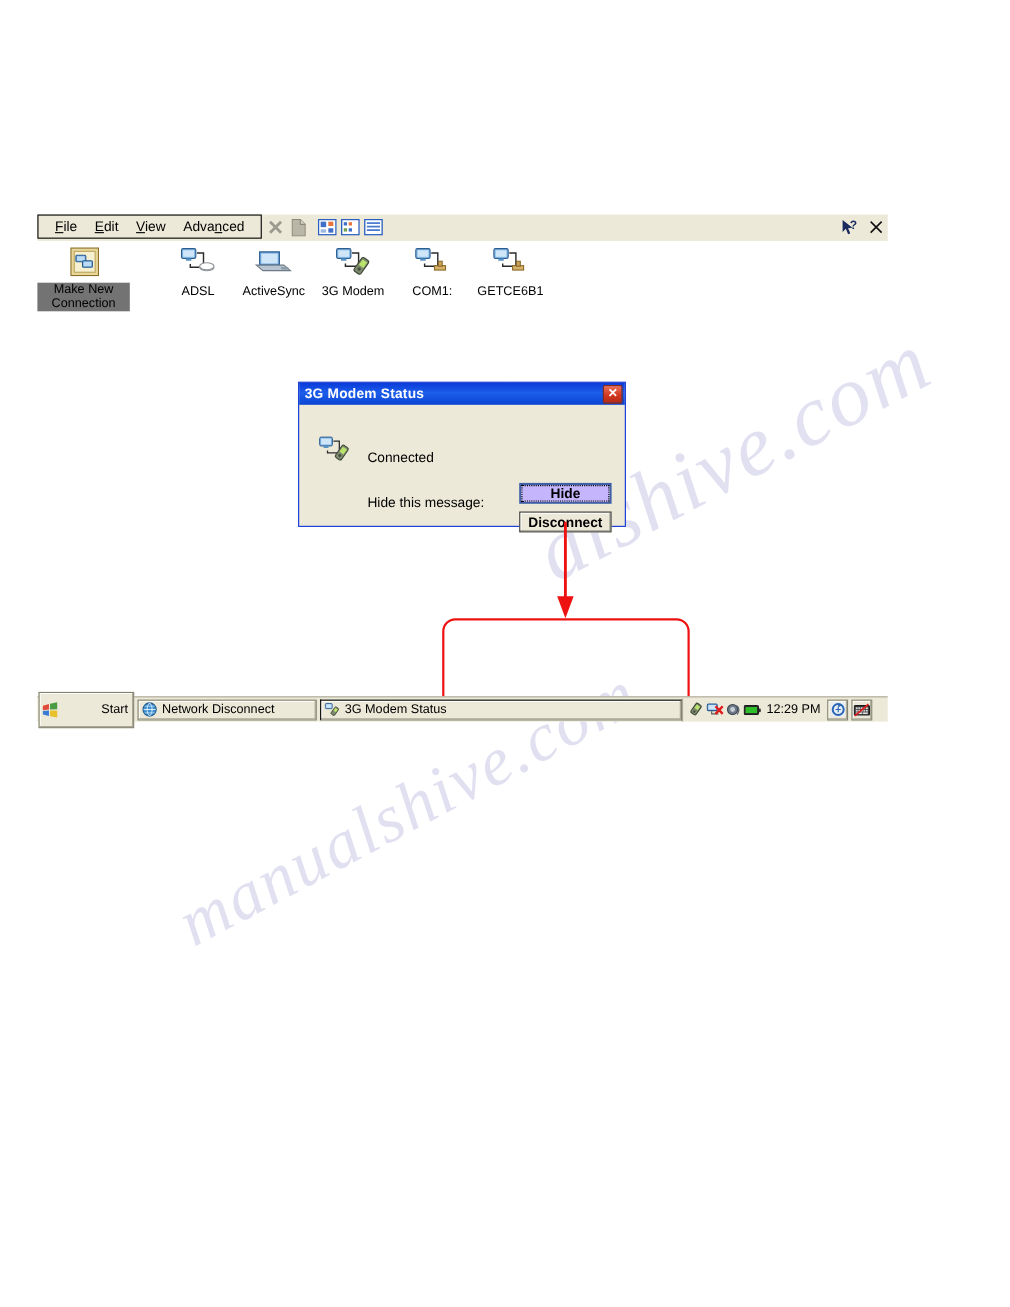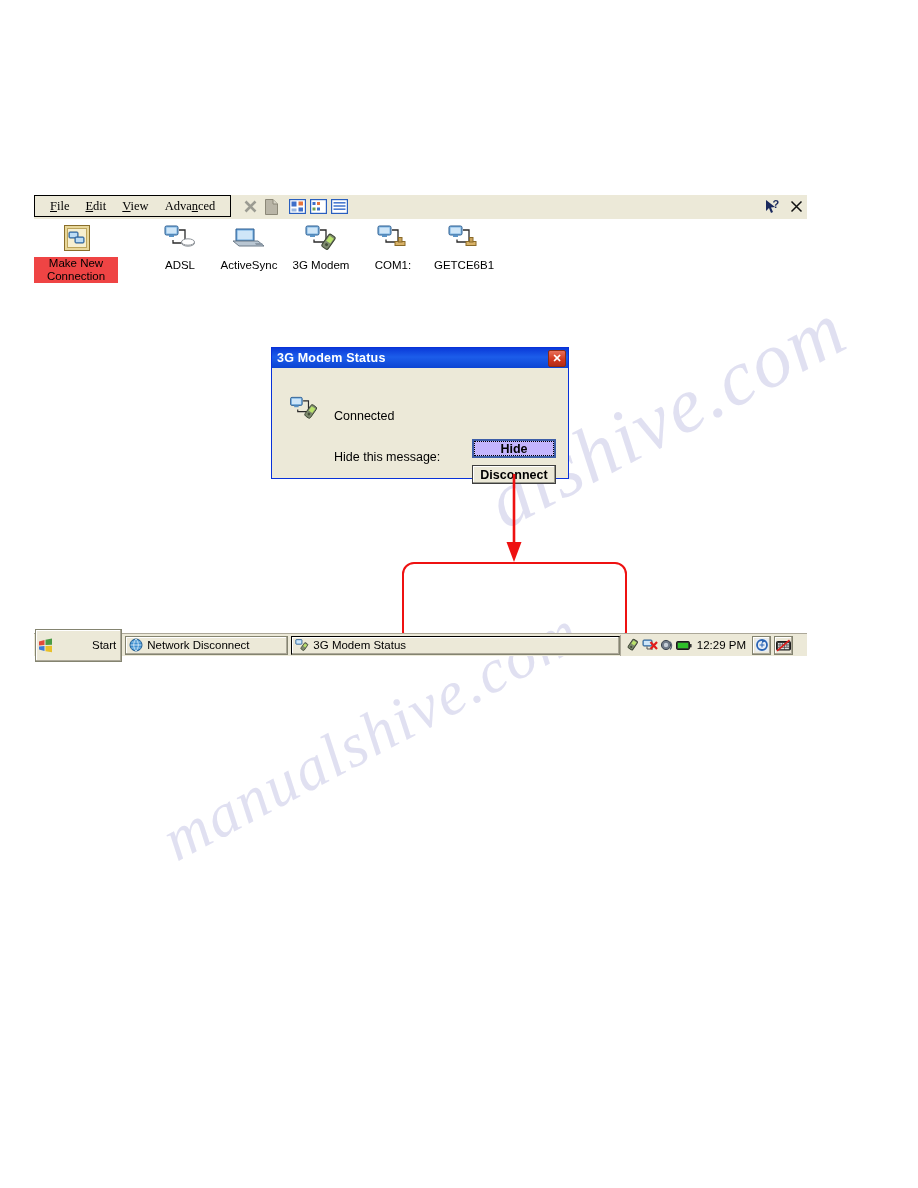--- a/index.html
+++ b/index.html
@@ -49,21 +49,21 @@
     align-items: center;
     padding: 0 7px;
     box-sizing: border-box;
   }
   .menu-item {
     font-size: 12.5px;
     color: #000;
     padding: 0 8px;
     line-height: 20px;
     white-space: nowrap;
-    font-family: Liberation Serif, serif;
+    font-family: Liberation Sans, sans-serif;
   }
   .menu-item u { text-decoration: underline; }
 
   #toolbar {
     position: absolute;
     left: 206px; top: 0px;
     height: 23px;
     display: flex;
     align-items: center;
     gap: 0px;
@@ -107,21 +107,21 @@
   }
   .conn-icon .label {
     font-size: 11.5px;
     color: #000;
     line-height: 13px;
     margin-top: 2px;
     display: inline-block;
     padding: 0 2px;
   }
   .conn-icon.selected .label {
-    background: #ef4444;
+    background: #737373;
     color: #000;
   }
 
   
   #dialog {
     position: absolute;
     left: 271px; top: 347px;
     width: 298px; height: 132px;
     background: #ece9d8;
     border: 1px solid #0831d9;

